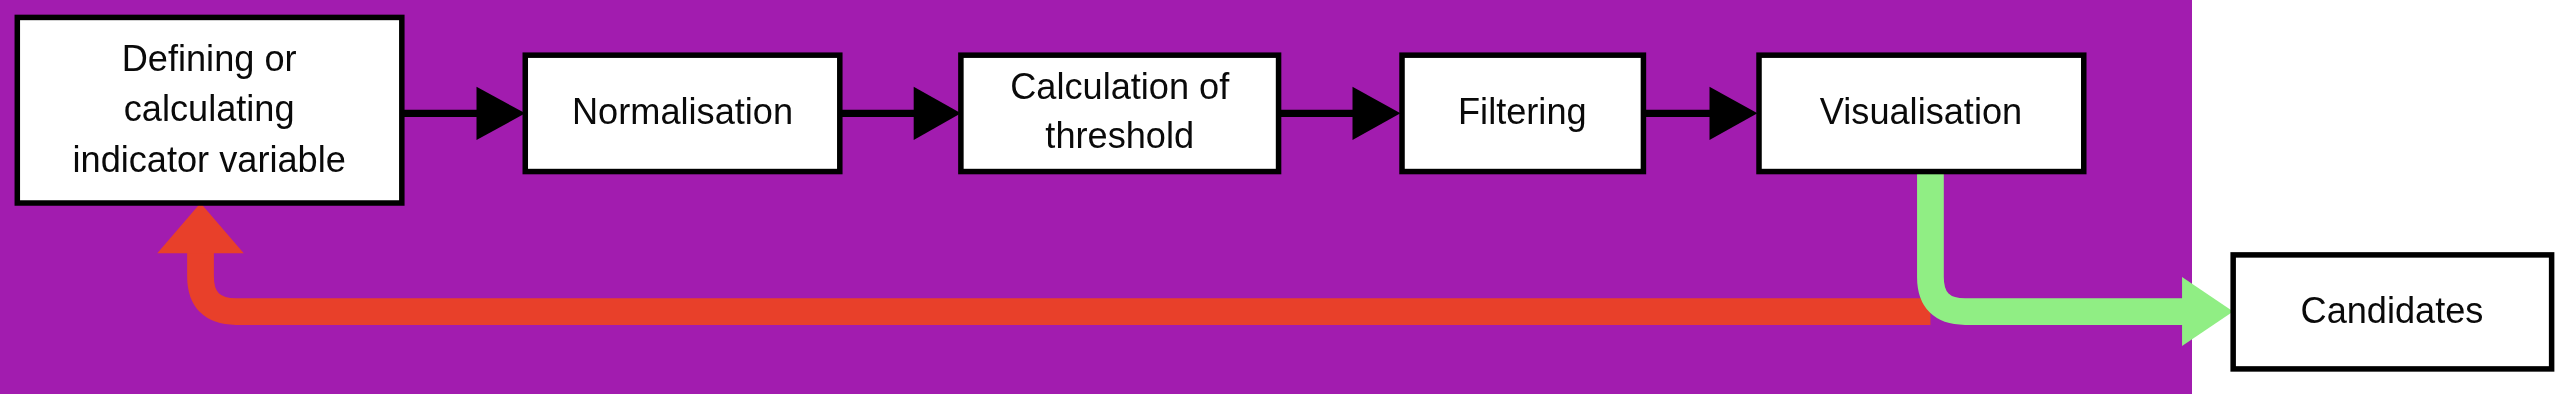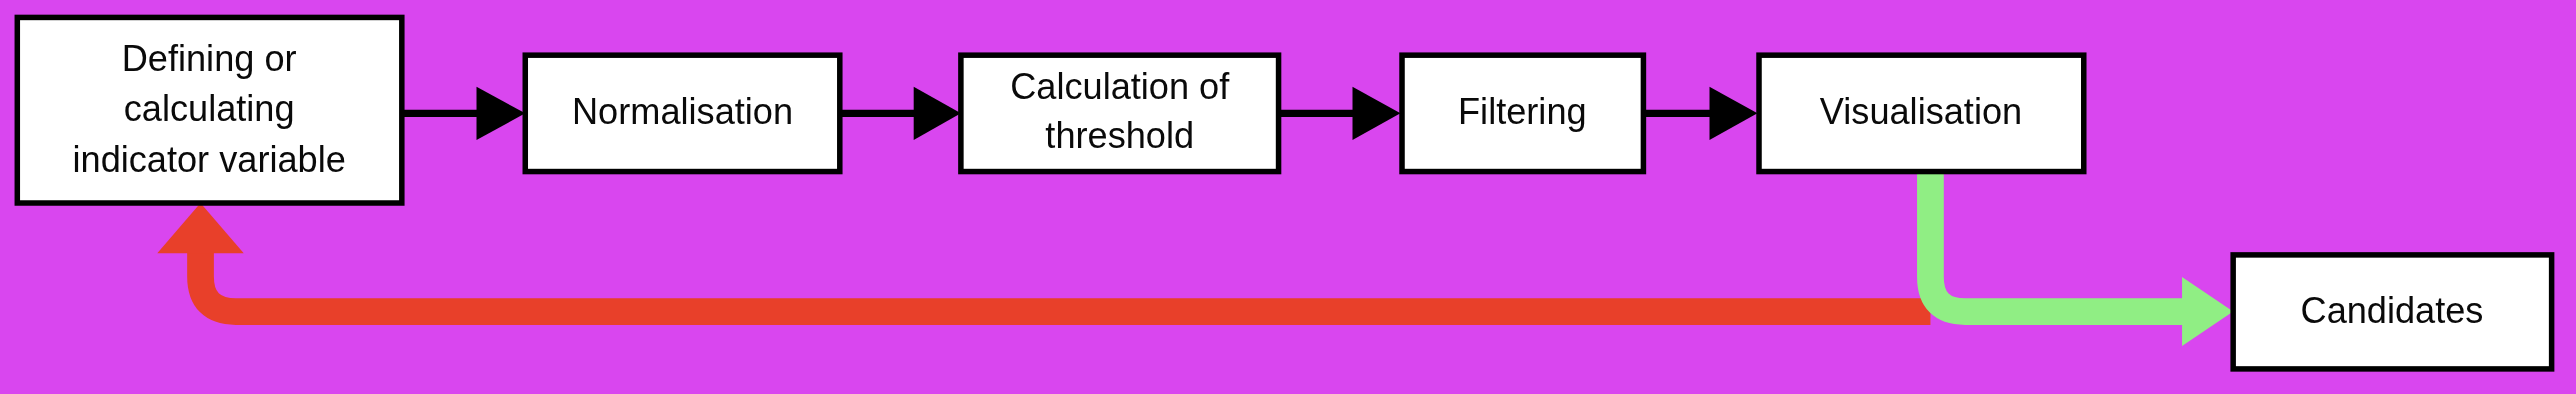--- a/index.html
+++ b/index.html
@@ -8,23 +8,23 @@
     background: #ffffff;
   }
   body {
     width: 2576px;
     height: 395px;
     font-family: "Liberation Sans", sans-serif;
     overflow: hidden;
   }
   #flowchart-root {
     position: relative;
-    width: 2576px;
+    width: 2192px;
     height: 395px;
-    background: #d946ef;
+    background: #a21caf;
   }
   svg.diagram {
     display: block;
     width: 2576px;
     height: 395px;
   }
   .node-box {
     fill: #ffffff;
     stroke: #000000;
     stroke-width: 7;

